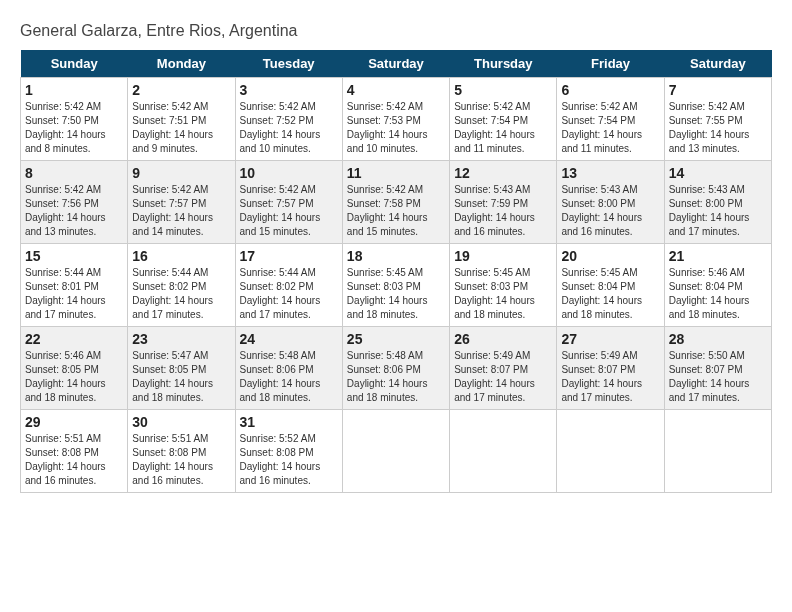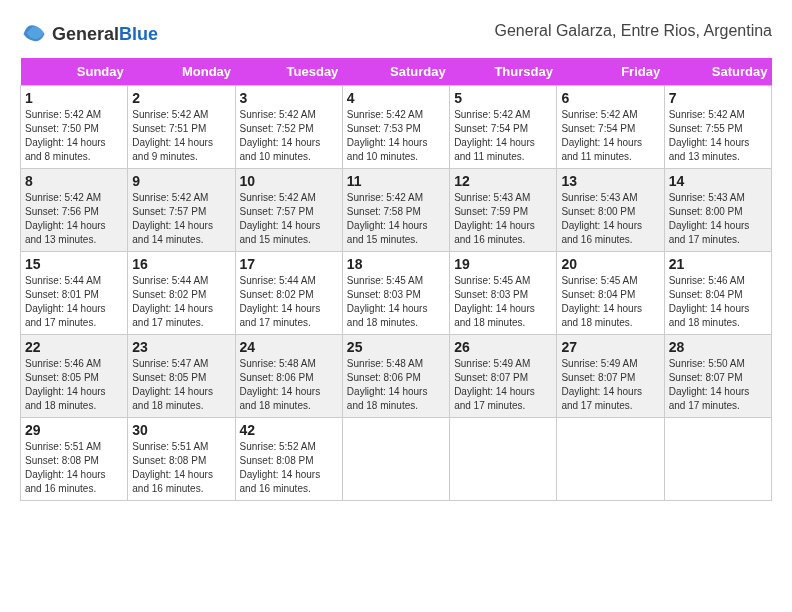--- a/index.html
+++ b/index.html
@@ -50,24 +50,24 @@
       font-size: 16px;
       color: #444;
       margin-top: 2px;
     }
     .calendar-table {
       width: 100%;
       border-collapse: collapse;
       font-size: 11px;
     }
     .calendar-table th {
-      background-color: #d946ef;
+      background-color: #0c4a6e;
       color: white;
       padding: 6px 4px;
-      text-align: right;
+      text-align: center;
       font-size: 13px;
       font-weight: bold;
     }
     .calendar-table td {
       border: 1px solid #ccc;
       vertical-align: top;
       padding: 4px;
       width: calc(100% / 7);
       min-height: 80px;
       background: #fff;
@@ -91,32 +91,20 @@
       background: #fff !important;
     }
     
     .row-even td { background-color: #f5f5f5; }
     .row-odd td { background-color: #ffffff; }
   </style>
 </head>
 <body>
 
 <div class="header-area">
-  <div class="logo">
-    <svg class="logo-icon" viewBox="0 0 40 40" xmlns="http://www.w3.org/2000/svg">
-      <path d="M5 20 Q10 5 20 8 Q30 11 35 20 Q30 32 20 30 Q10 28 5 20Z" fill="#1a6bbf" opacity="0.8"></path>
-      <path d="M18 10 Q28 8 34 18 Q30 28 20 27 Q12 25 10 18Z" fill="#5aade8" opacity="0.7"></path>
-    </svg>
-    <div>
-      <div style="display:flex; gap:0;">
-        <span class="logo-text-general">General</span>
-          <span class="logo-text-blue">Blue</span>
-      </div>
-    </div>
-  </div>
   <div class="title-area">
     <div class="location-title">General Galarza, Entre Rios, Argentina</div>
   </div>
 </div>
 
 <table class="calendar-table">
   <thead>
     <tr>
 
     <th>Sunday</th>
@@ -403,21 +391,21 @@
         <td>
         <span class="day-number">30</span>
         <div class="day-info">
           <span>Sunrise: 5:51 AM</span><br>
           <span>Sunset: 8:08 PM</span><br>
           <span>Daylight: 14 hours</span><br>
           <span>and 16 minutes.</span>
         </div>
       </td>
         <td>
-        <span class="day-number">42</span>
+        <span class="day-number">31</span>
         <div class="day-info">
           <span>Sunrise: 5:52 AM</span><br>
           <span>Sunset: 8:08 PM</span><br>
           <span>Daylight: 14 hours</span><br>
           <span>and 16 minutes.</span>
         </div>
       </td>
         <td class="empty-cell">&nbsp;</td>
         <td class="empty-cell">&nbsp;</td>
         <td class="empty-cell">&nbsp;</td>

